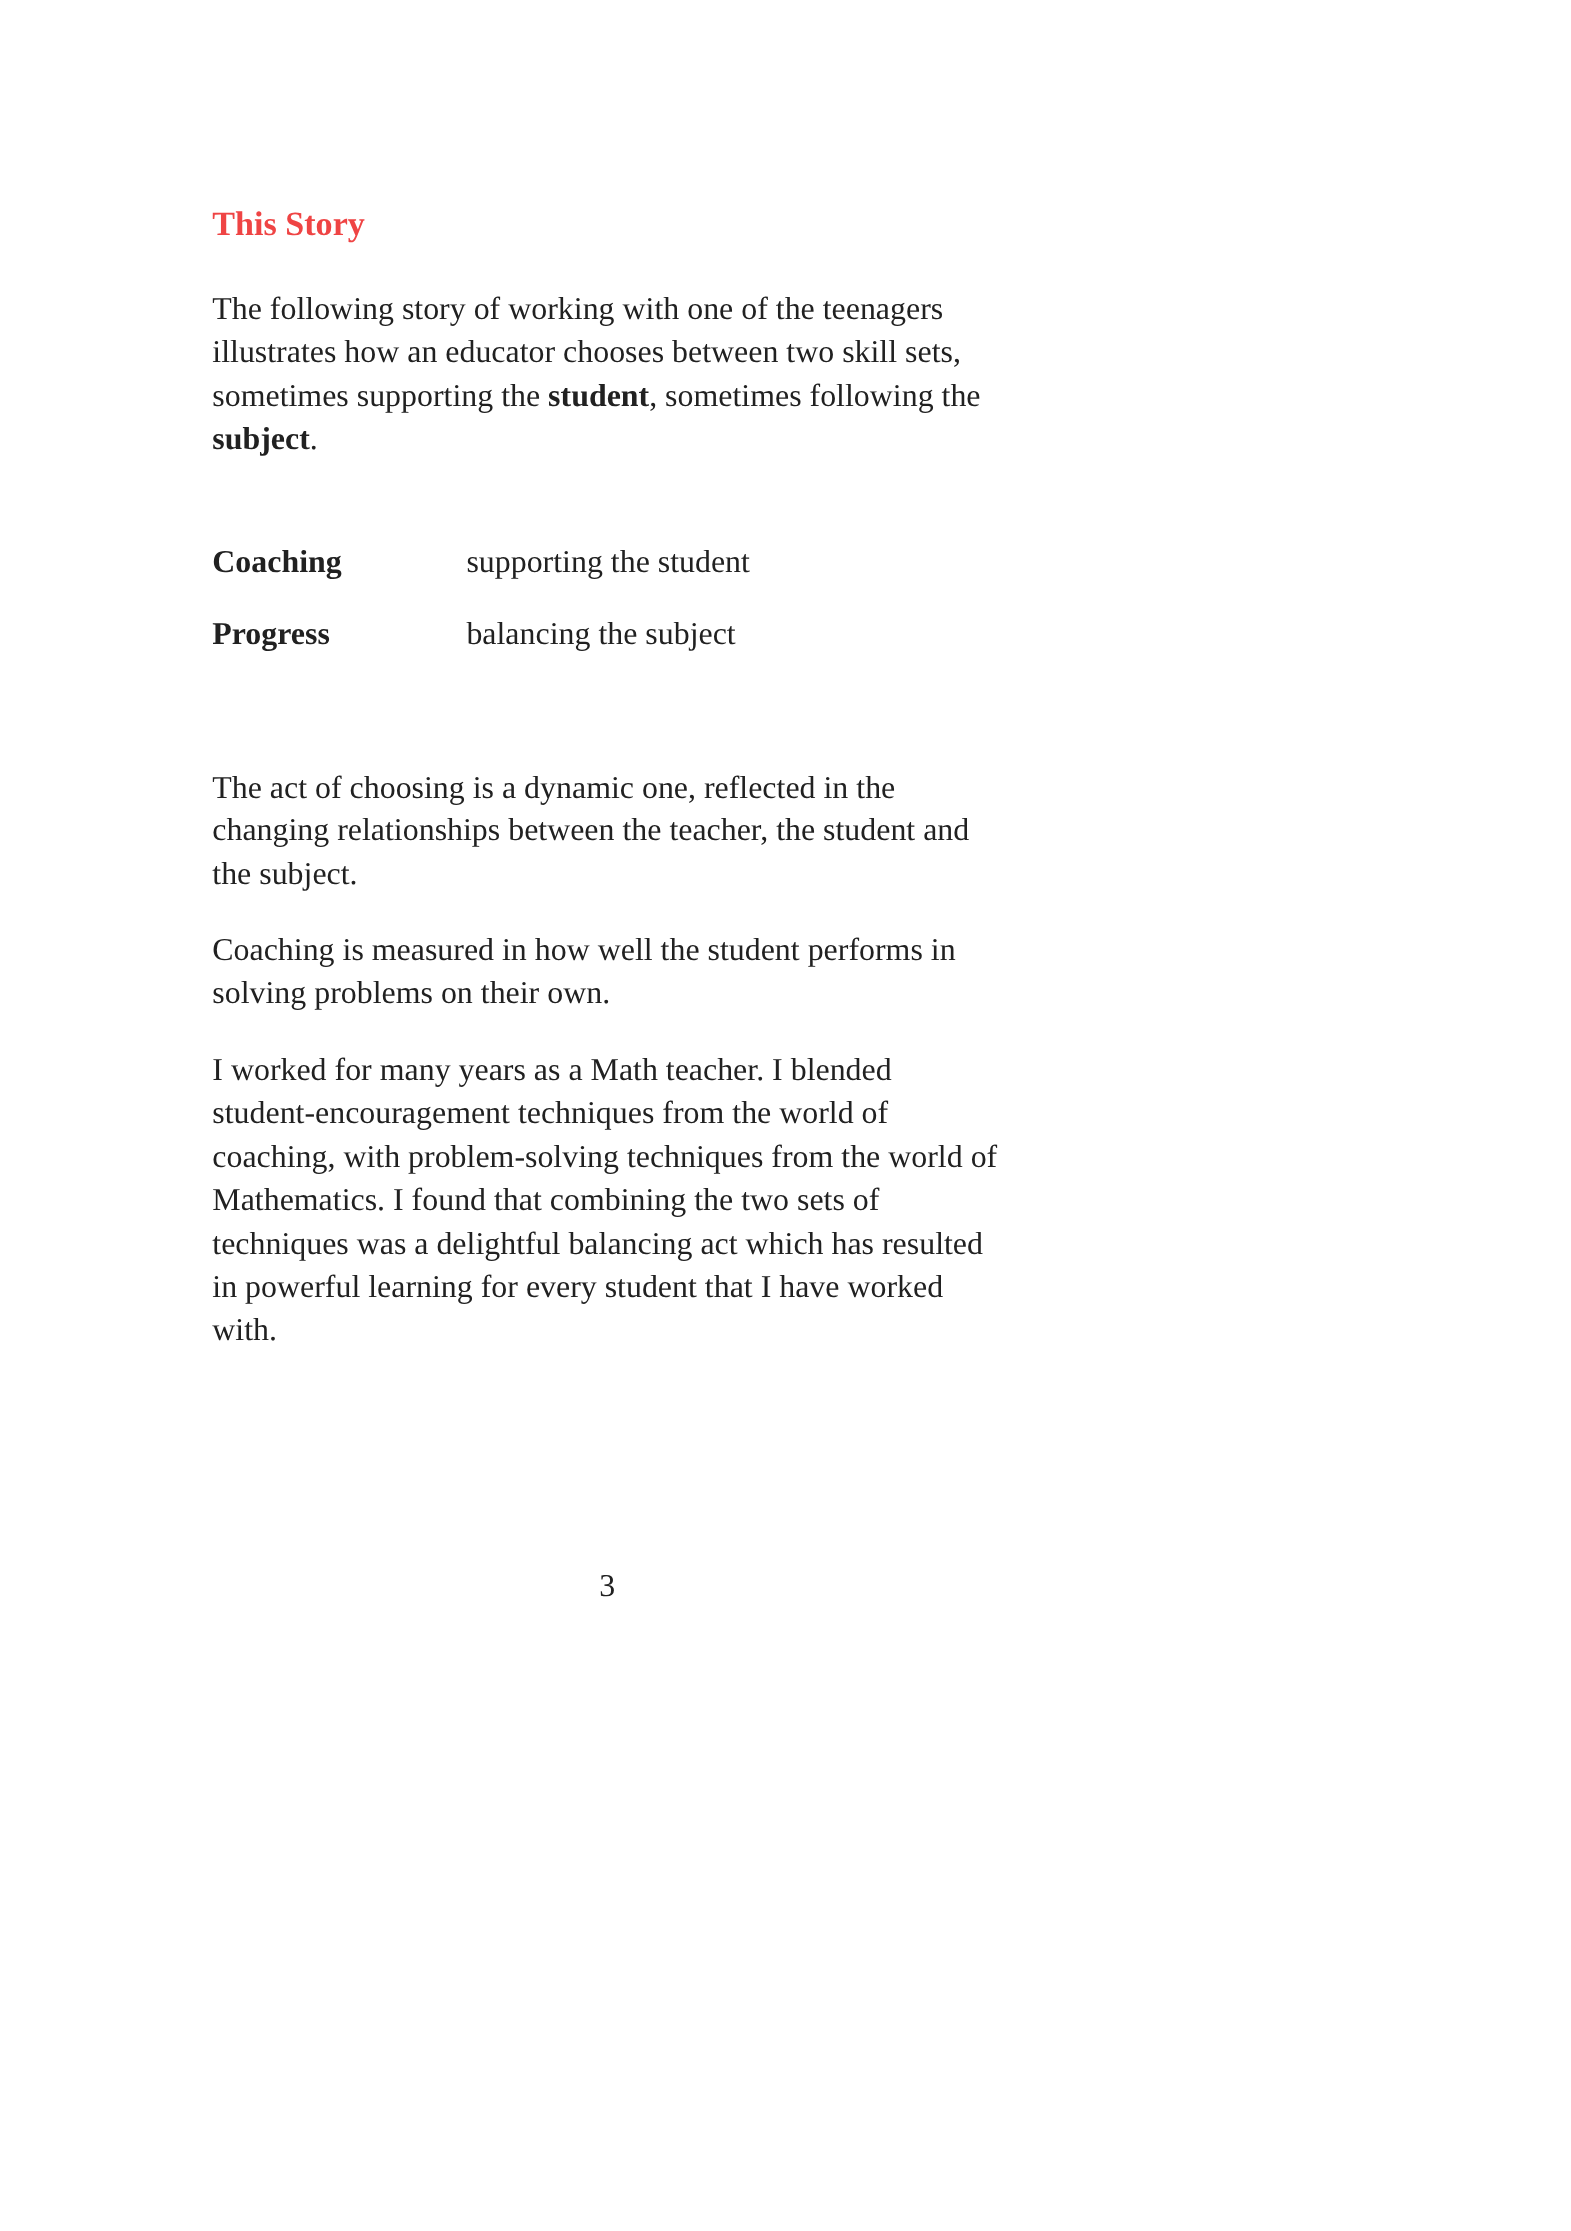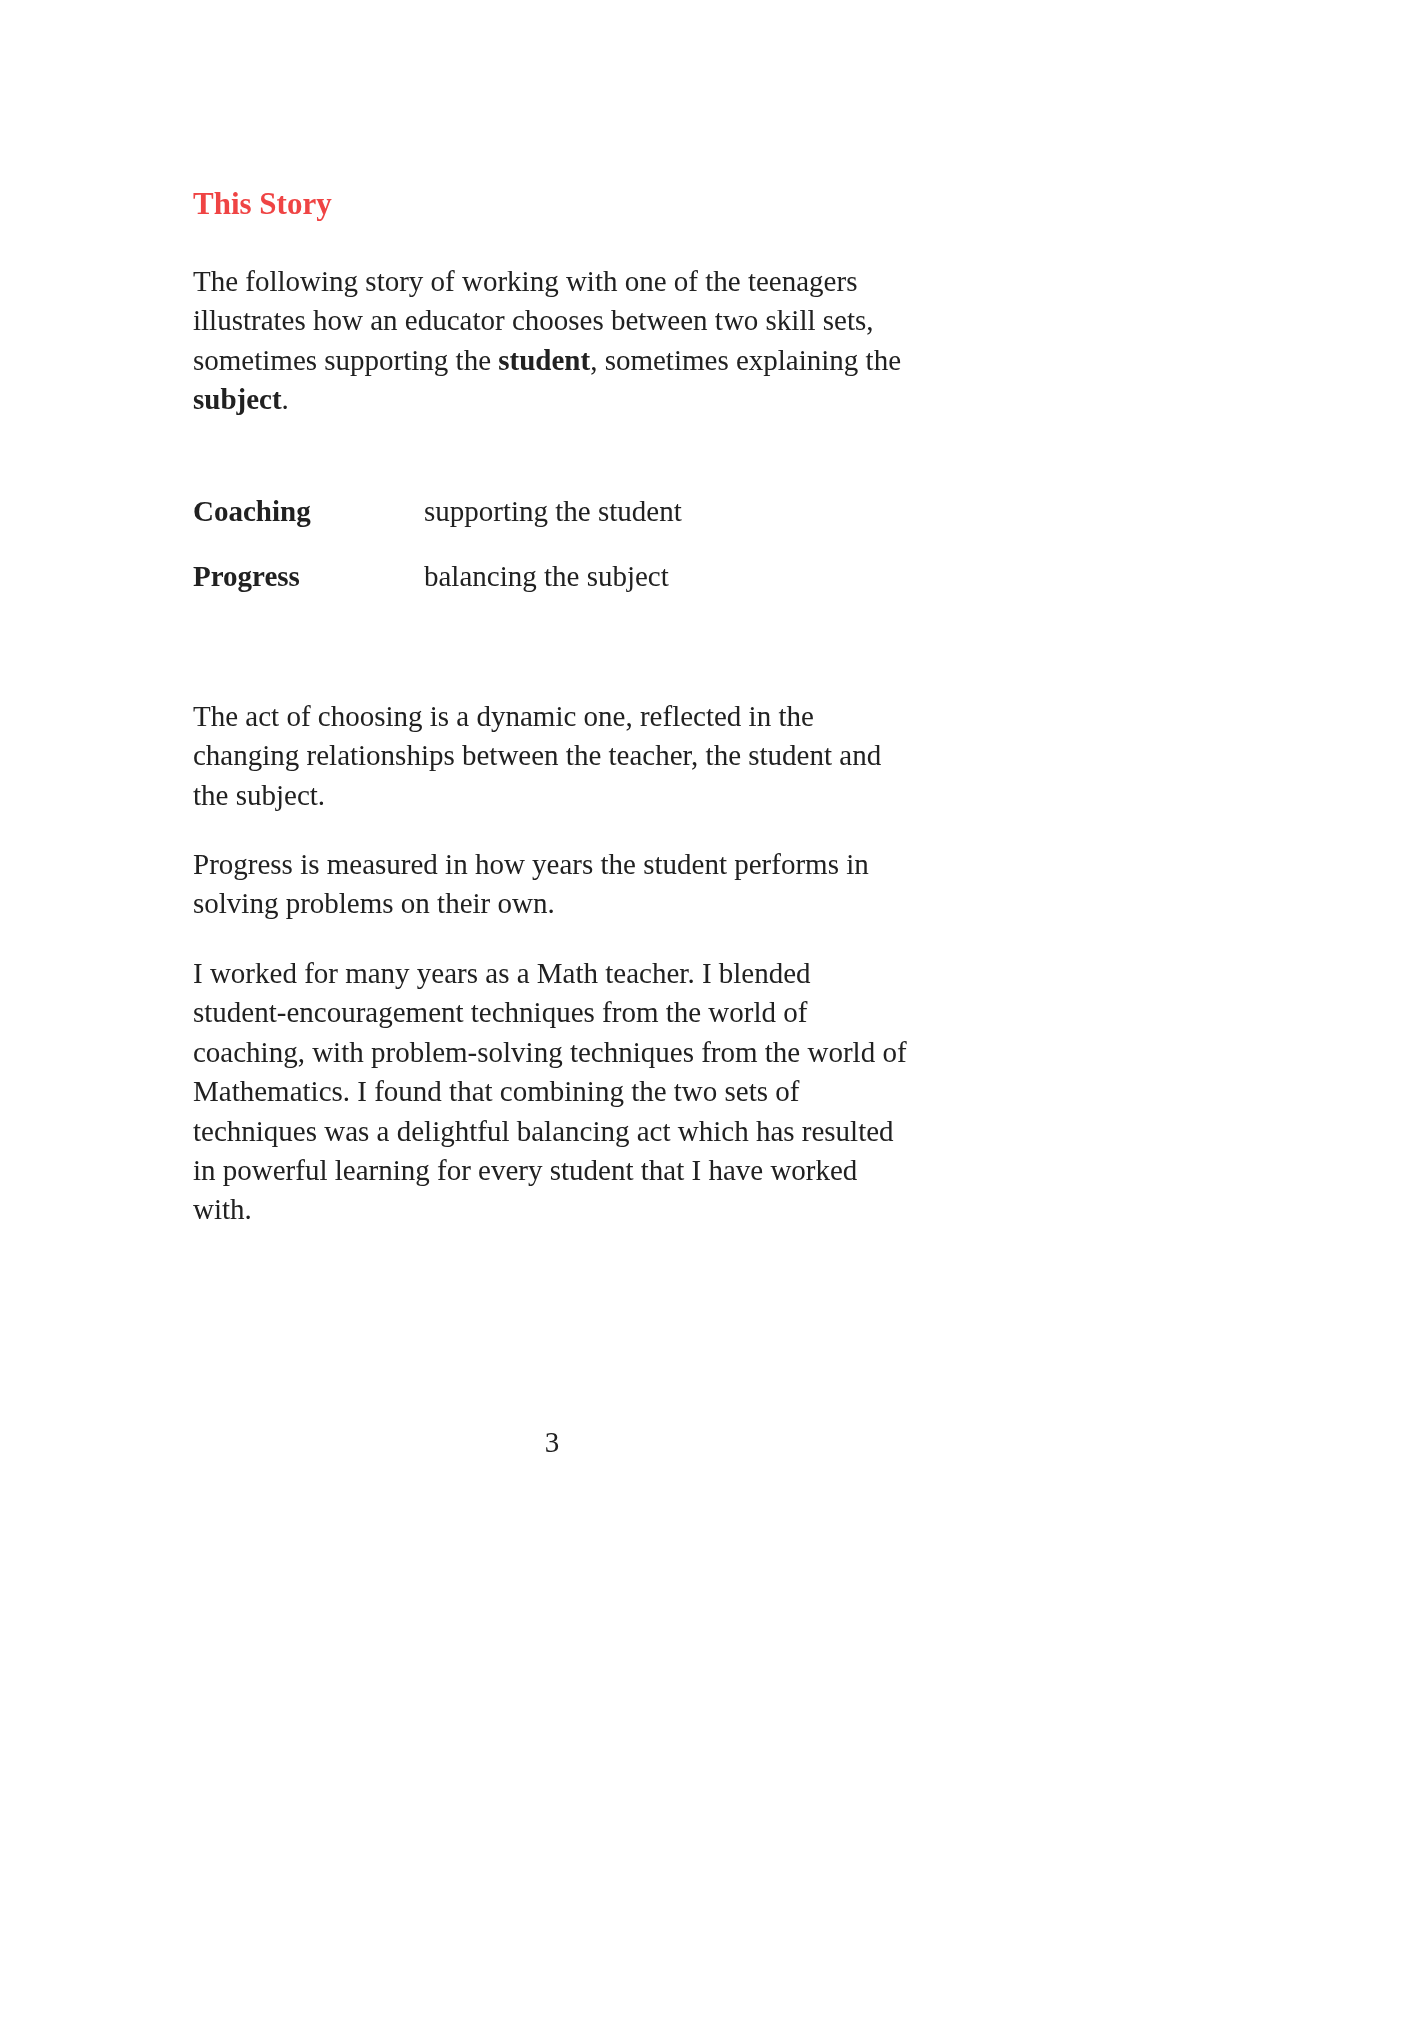--- a/index.html
+++ b/index.html
@@ -62,34 +62,34 @@
     color: #212121;
   }
 </style>
 </head>
 <body>
 
 <div class="page-content">
 
   <h1 class="heading">This Story</h1>
 
-  <p class="para"><span>The following story of working with one of the teenagers illustrates how an educator chooses between two skill sets, sometimes supporting the </span><span class="bold">student</span><span>, sometimes explaining the </span><span class="bold">subject</span><span>.</span></p>
+  <p class="para"><span>The following story of working with one of the teenagers illustrates how an educator chooses between two skill sets, sometimes supporting the </span><span class="bold">student</span><span>, sometimes following the </span><span class="bold">subject</span><span>.</span></p>
 
   <div class="definitions">
     <div class="def-row">
       <span class="def-term">Coaching</span>
       <span class="def-desc">supporting the student</span>
     </div>
     <div class="def-row">
       <span class="def-term">Progress</span>
       <span class="def-desc">balancing the subject</span>
     </div>
   </div>
 
   <p class="para">The act of choosing is a dynamic one, reflected in the changing relationships between the teacher, the student and the subject.</p>
 
-  <p class="para">Progress is measured in how years the student performs in solving problems on their own.</p>
+  <p class="para">Coaching is measured in how well the student performs in solving problems on their own.</p>
 
   <p class="para">I worked for many years as a Math teacher. I blended student-encouragement techniques from the world of coaching, with problem-solving techniques from the world of Mathematics. I found that combining the two sets of techniques was a delightful balancing act which has resulted in powerful learning for every student that I have worked with.</p>
 
   <div class="page-number">3</div>
 
 </div>
 
 </body></html>

